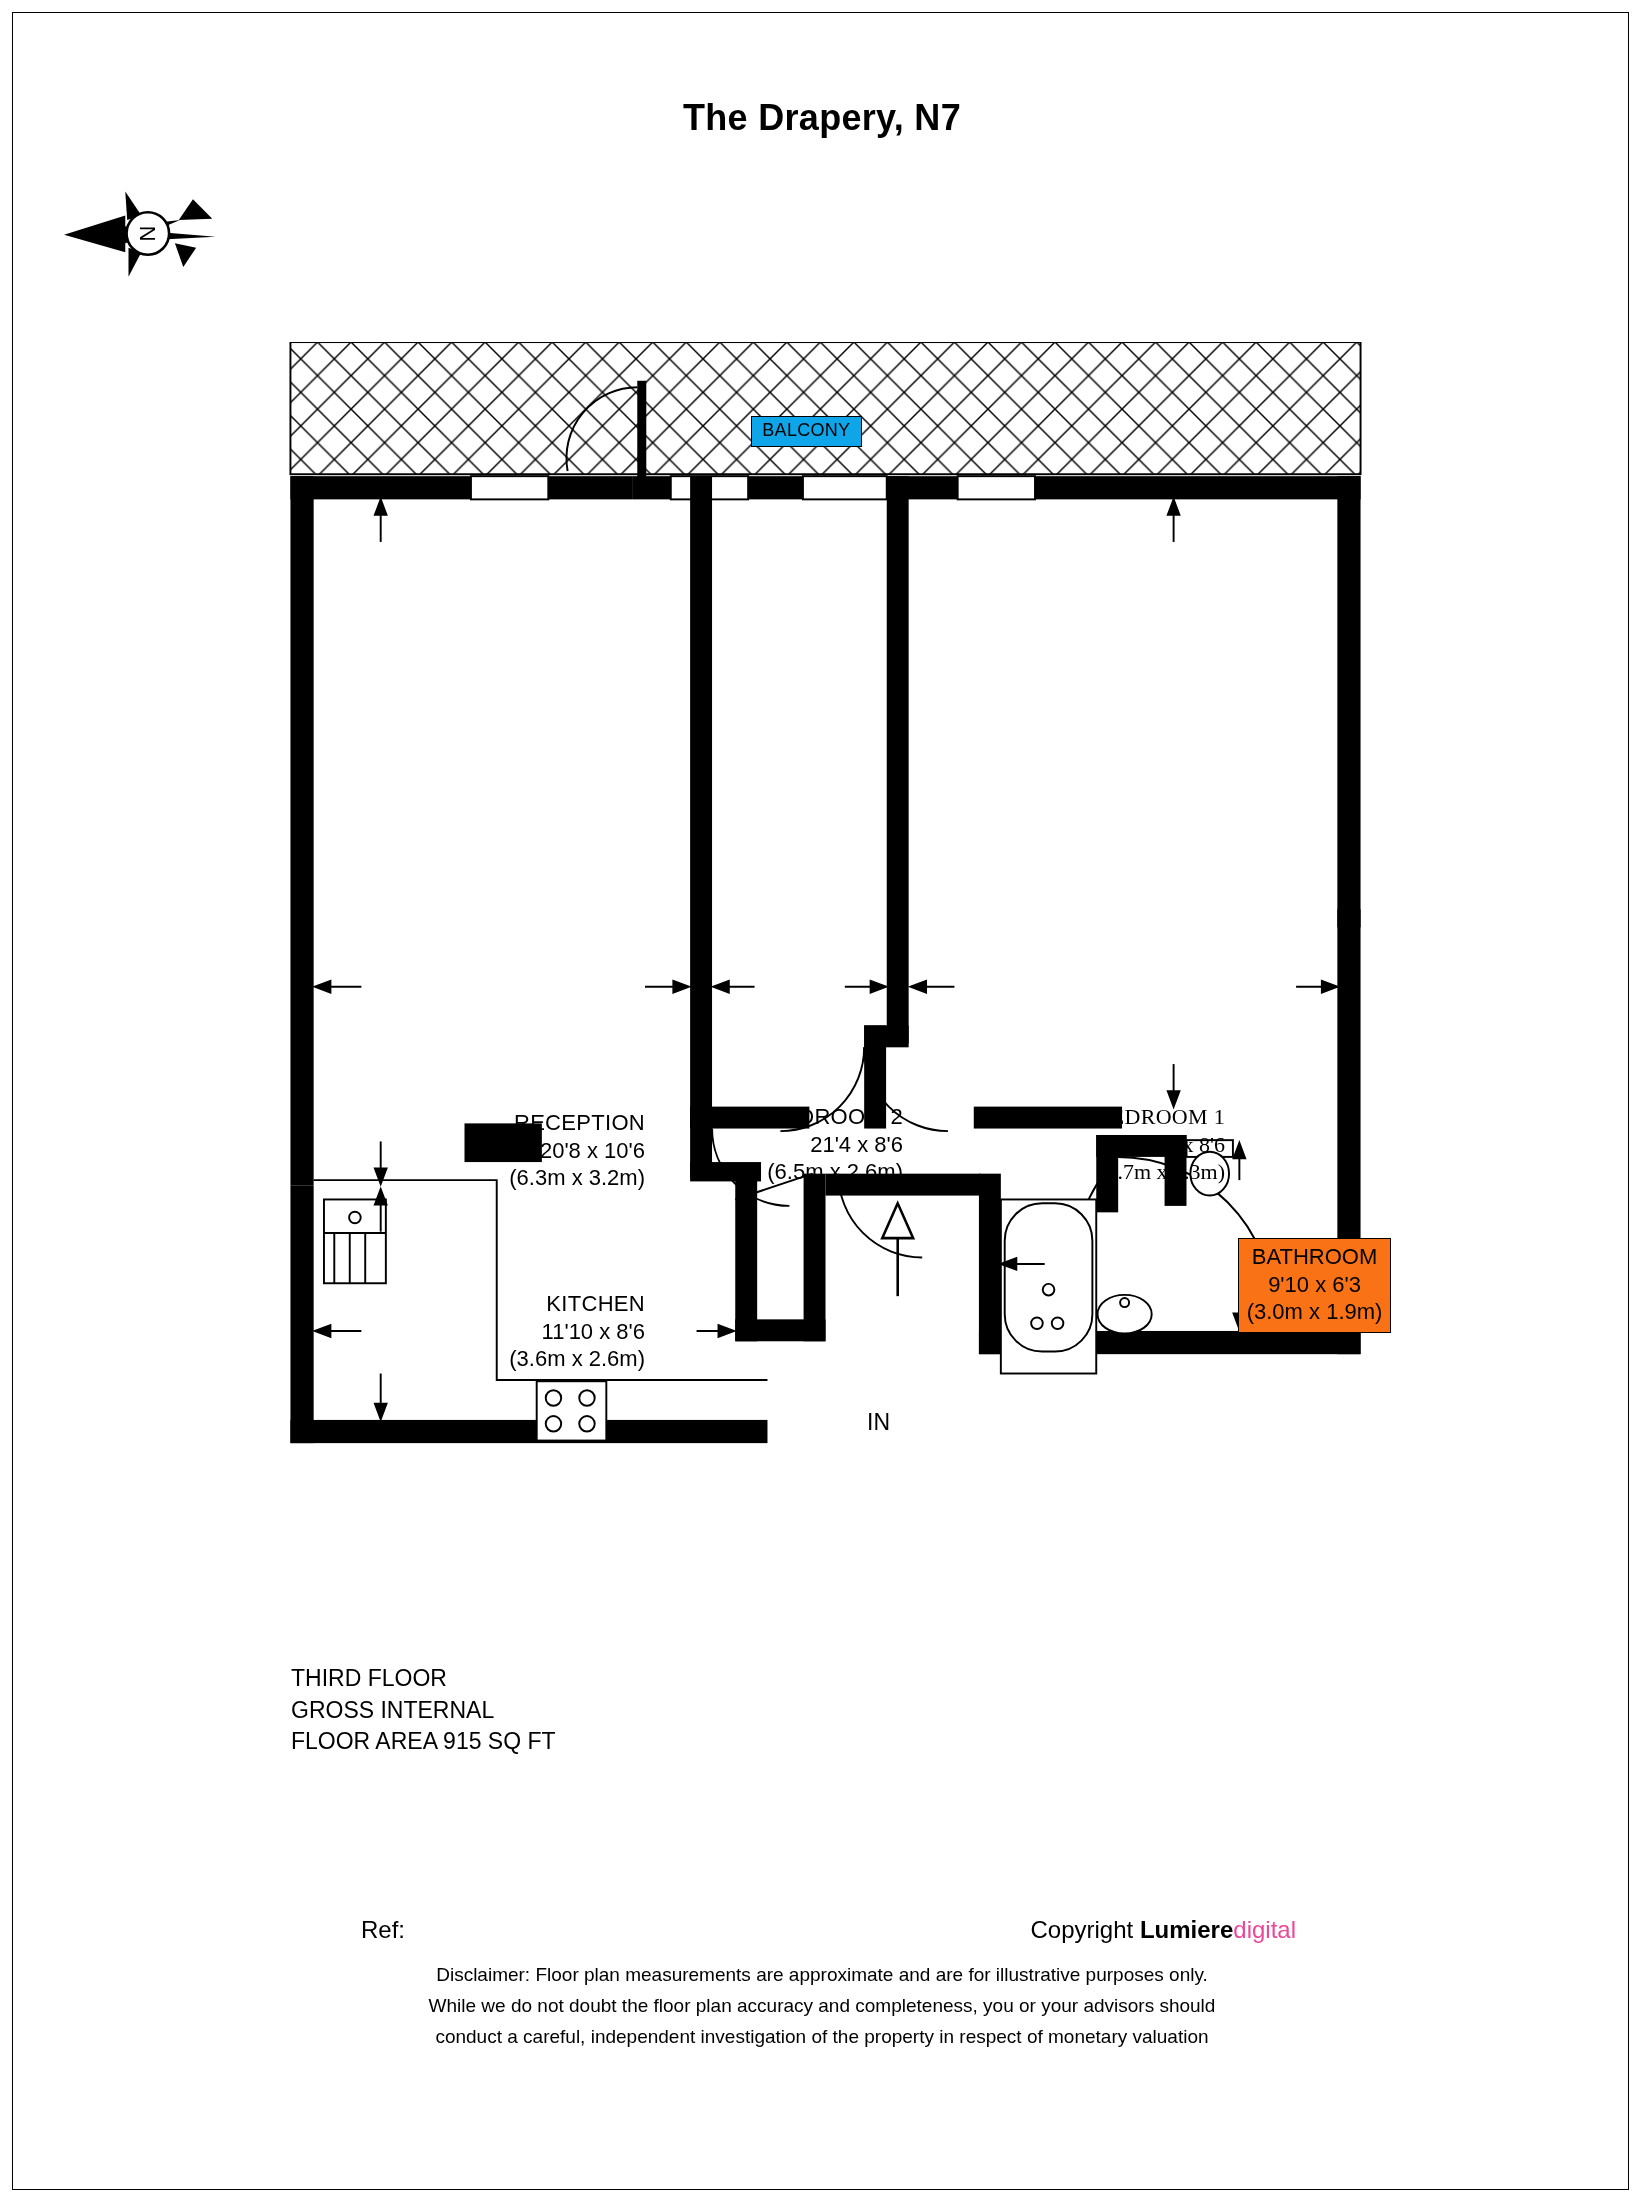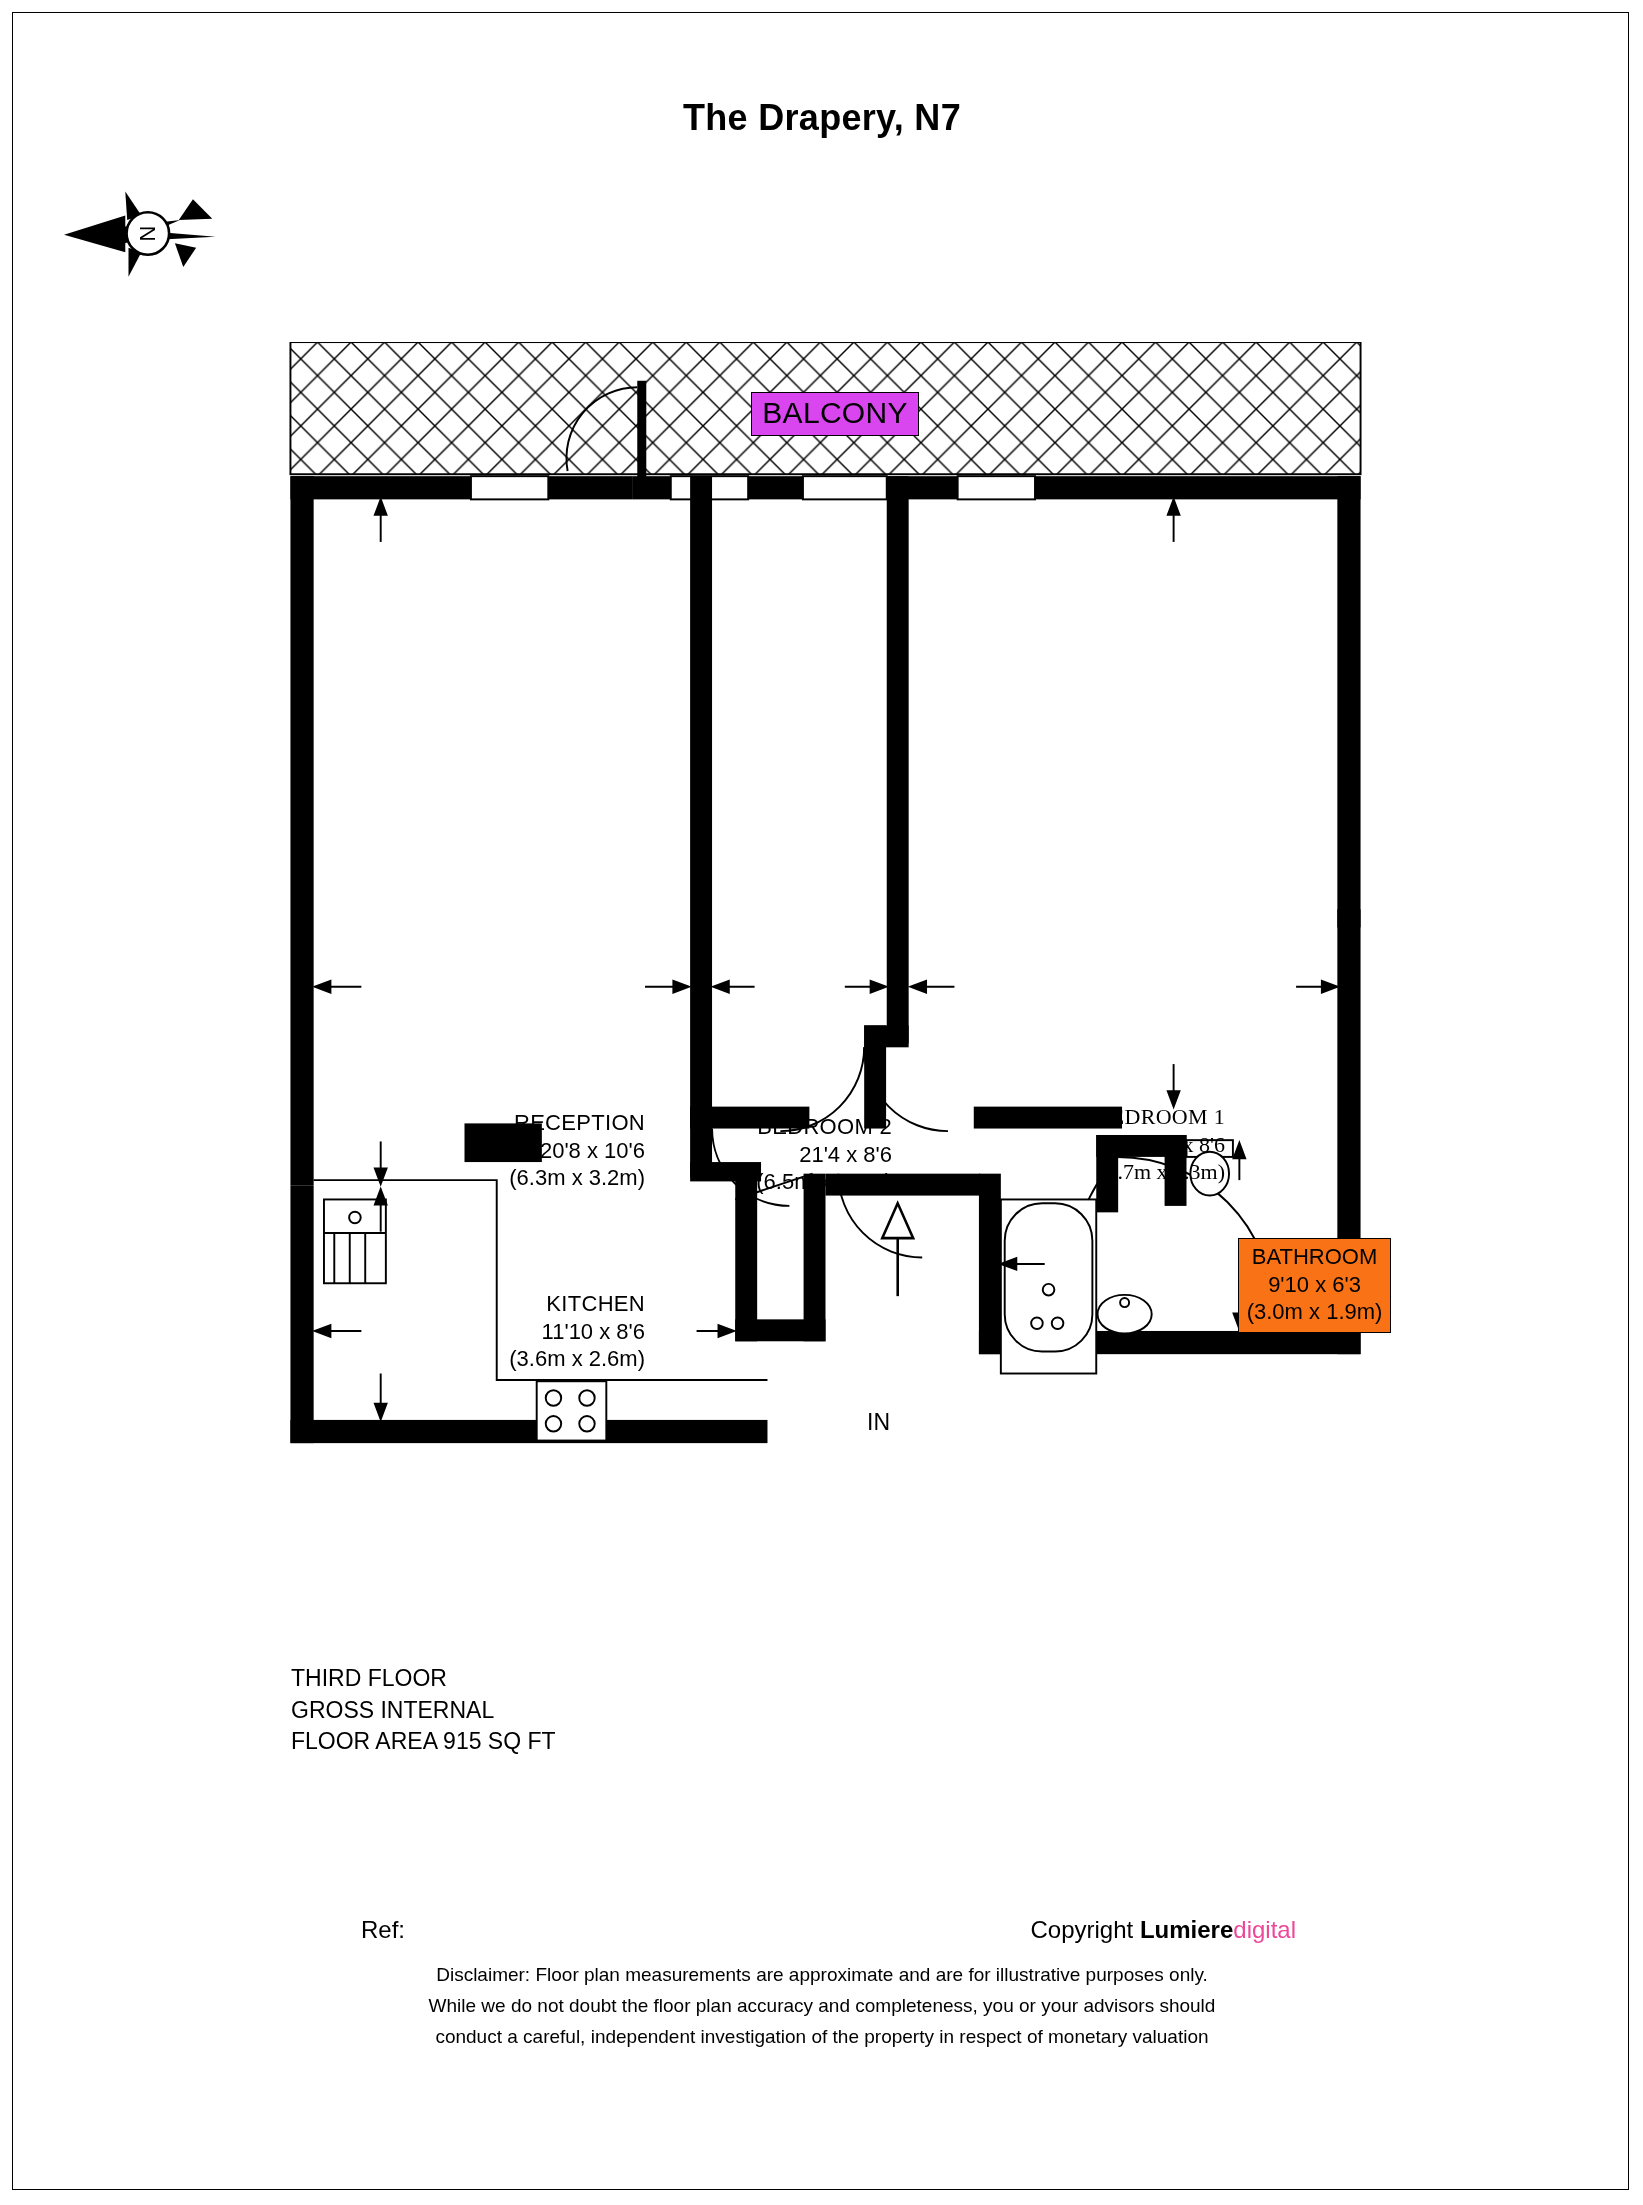--- a/index.html
+++ b/index.html
@@ -74,25 +74,25 @@
     padding: 3.9px 7.7px 6.4px 7.7px;
     text-align: center;
     font-size: 22px;
     line-height: 1.26;
     white-space: nowrap;
   }
 
   #balcony-label {
     position: absolute;
     left: 751px;
-    top: 392px;
+    top: 416px;
     border: 1.9px solid #000;
-    background: #d946ef;
+    background: #0ea5e9;
     padding: 3.2px 10.3px 5.2px 10.3px;
-    font-size: 30px;
+    font-size: 18px;
     letter-spacing: 0.3px;
   }
 
   #in-label {
     position: absolute;
     left: 867px;
     top: 1409px;
     font-size: 23px;
   }
 
@@ -323,21 +323,21 @@
         <polygon points="952,1336 928,1390 976,1390" fill="#fff" stroke="#000" stroke-width="4"></polygon>
       </g>
     </svg>
 
     <div class="room-label" style="left:116px; top:767px; width:245px;">
       <div class="nm">RECEPTION</div>
       <div>20'8 x 10'6</div>
       <div>(6.3m x 3.2m)</div>
     </div>
 
-    <div class="room-label" style="left:389px; top:761px; width:219px;margin-top:10px;">
+    <div class="room-label" style="left:400px; top:761px; width:219px;">
       <div class="nm">BEDROOM 2</div>
       <div>21'4 x 8'6</div>
       <div>(6.5m x 2.6m)</div>
     </div>
 
     <div class="room-label" style="left:722px; top:761px; width:219px;font-family:Liberation Serif, serif;">
       <div class="nm">BEDROOM 1</div>
       <div>21'4 x 8'6</div>
       <div>(6.7m x 3.3m)</div>
     </div>

